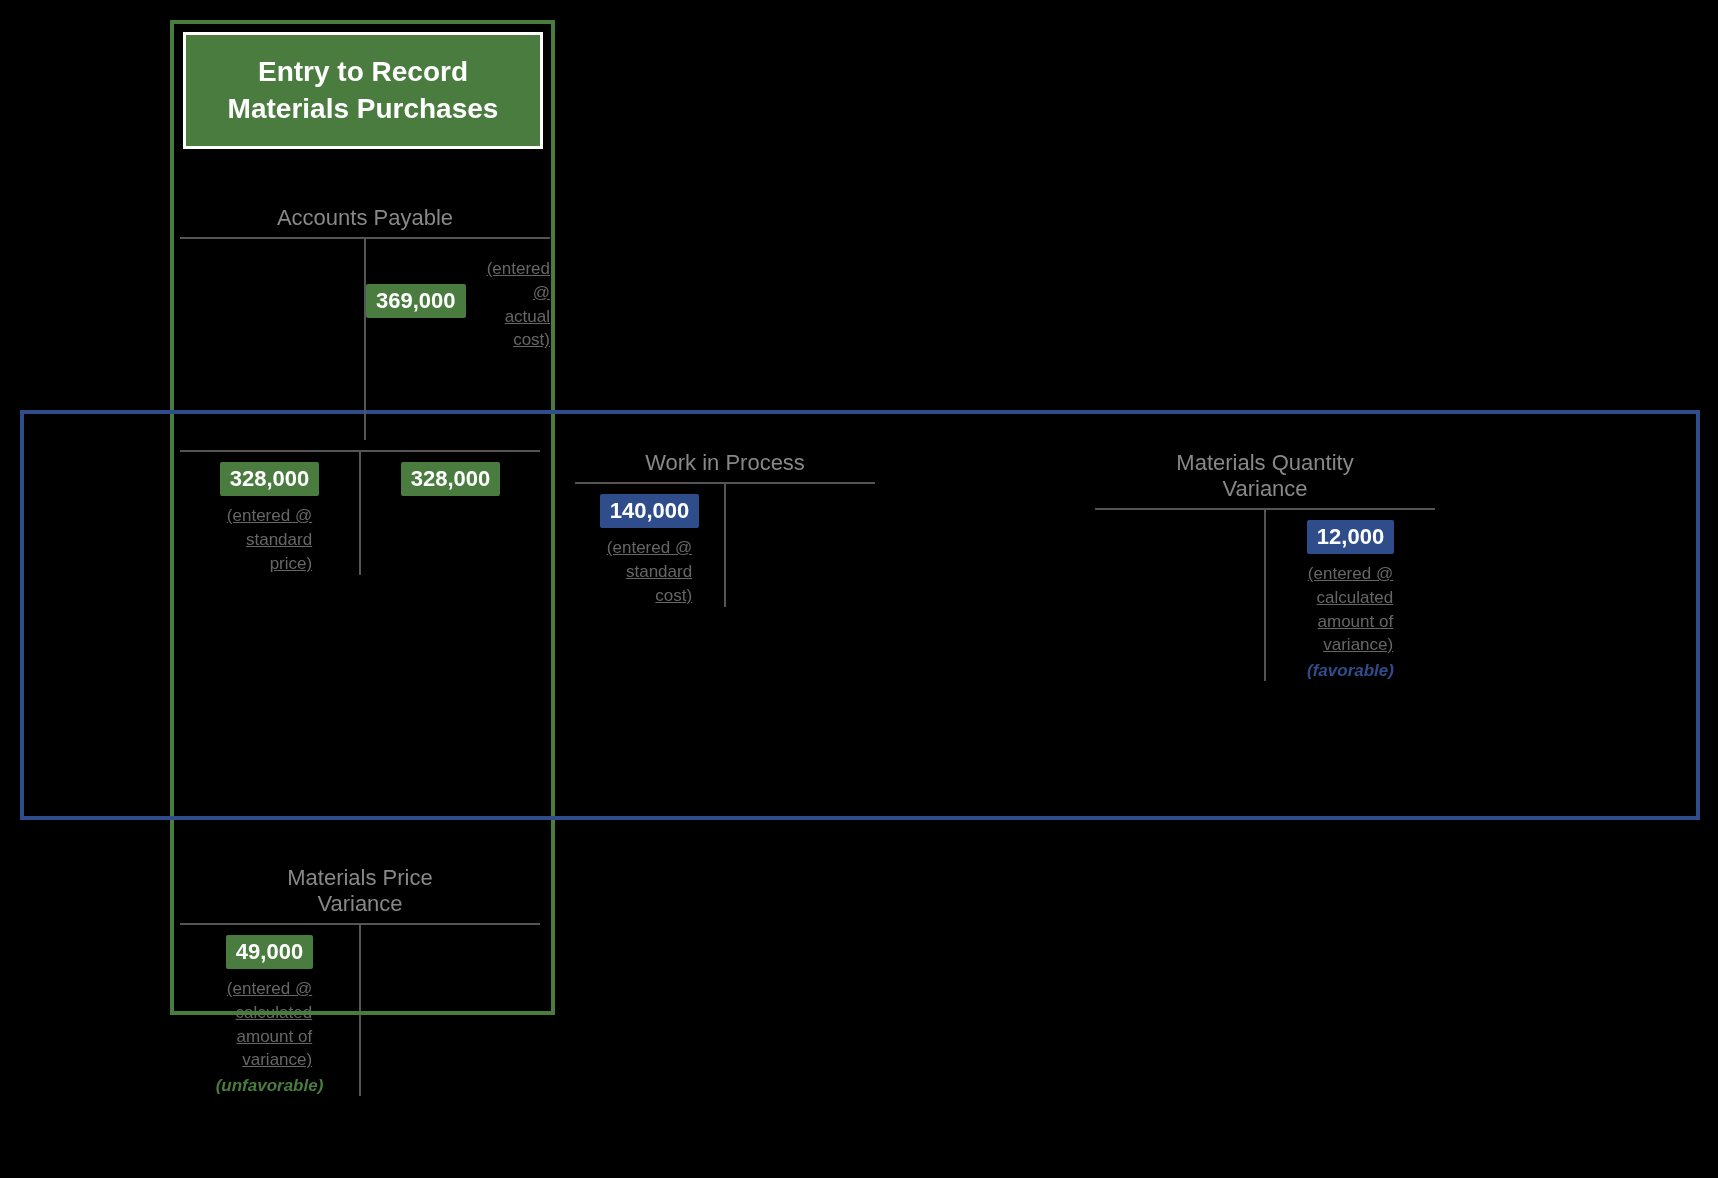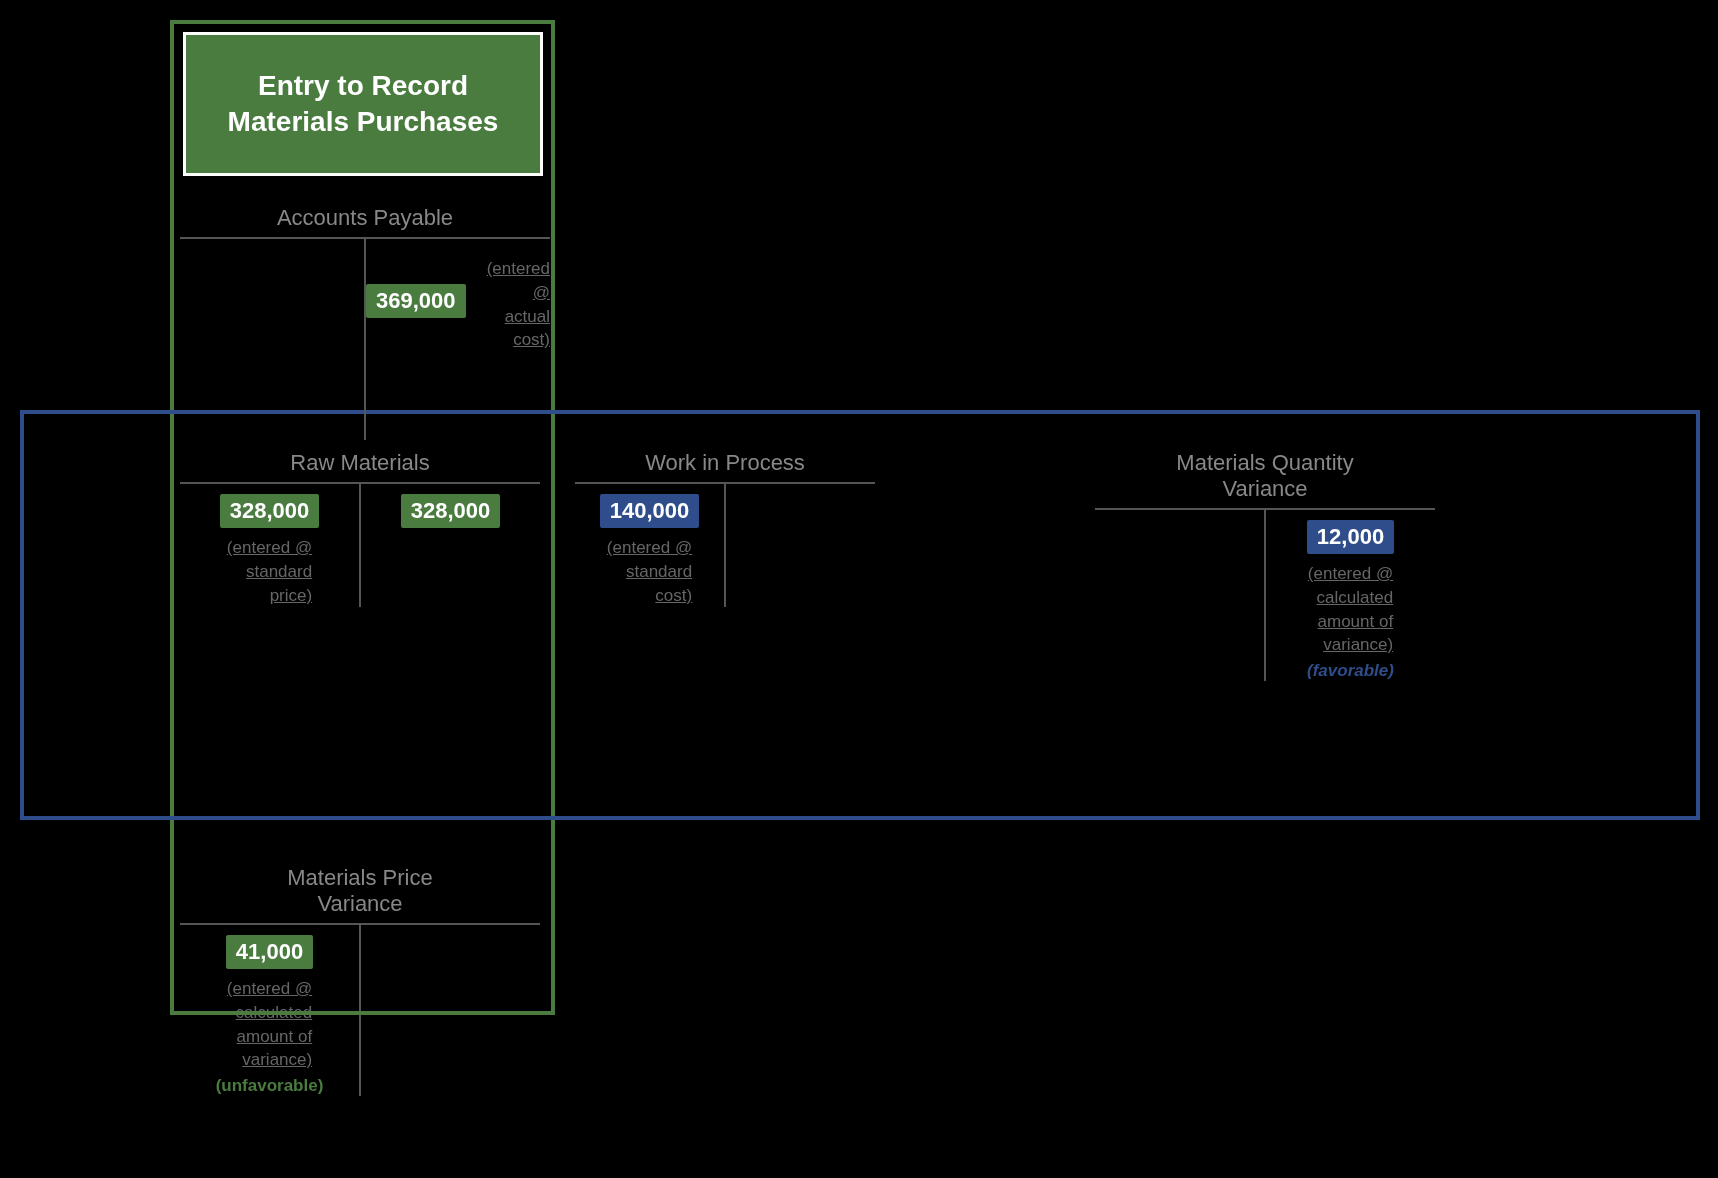--- a/index.html
+++ b/index.html
@@ -43,21 +43,21 @@
       background: transparent;
       z-index: 2;
     }
 
     
     .entry1-title-box {
       position: absolute;
       top: 12px;
       left: 168px;
       width: 360px;
-      height: 144px;
+      height: 117px;
       background: #4a7c3f;
       border: 3px solid #fff;
       display: flex;
       align-items: center;
       justify-content: center;
       z-index: 10;
     }
 
     .entry1-title-text {
       color: #fff;
@@ -119,20 +119,21 @@
       font-size: 17px;
       text-align: right;
       margin-top: 8px;
       line-height: 1.4;
       text-decoration: underline;
     }
 
     .sub-text-italic {
       color: #4a7c3f;
       font-size: 17px;
+      font-style: italic;
       font-weight: bold;
       text-align: center;
       margin-top: 4px;
     }
 
     .sub-text-italic-blue {
       color: #2e4d8a;
       font-size: 17px;
       font-style: italic;
       font-weight: bold;
@@ -210,21 +211,20 @@
       <div style="width:2px; background:#555; align-self:stretch; min-height:120px;"></div>
       <div style="flex:1; display:flex; flex-direction:row; align-items:center; padding-top:10px;">
         <span class="amount-badge amount-green">369,000</span>
         <div class="sub-text" style="white-space: pre-line;">(entered @
 actual cost)</div>
       </div>
     </div>
   </div>
 
   <div class="t-account ta-raw-materials">
-    <div class="t-account-title">Raw Materials</div>
     <div class="t-divider-h"></div>
     <div class="t-body-row" style="position:relative; min-height: 120px;">
       <div style="flex:1; display:flex; flex-direction:column; align-items:center; padding-top:10px;">
         <span class="amount-badge amount-green">328,000</span>
         <div class="sub-text" style="white-space: pre-line;">(entered @
 standard
 price)</div>
       </div>
       <div style="width:2px; background:#555; align-self:stretch; min-height:120px;"></div>
       <div style="flex:1; display:flex; flex-direction:column; align-items:center; padding-top:10px;">
@@ -265,21 +265,21 @@
       </div>
     </div>
   </div>
 
   <div class="t-account ta-mpv">
     <div class="t-account-title" style="white-space: pre-line;">Materials Price
 Variance</div>
     <div class="t-divider-h"></div>
     <div class="t-body-row" style="position:relative; min-height: 150px;">
       <div style="flex:1; display:flex; flex-direction:column; align-items:center; padding-top:10px;">
-        <span class="amount-badge amount-green">41,000</span>
+        <span class="amount-badge amount-green">49,000</span>
         <div class="sub-text" style="white-space: pre-line;">(entered @
 calculated
 amount of
 variance)</div>
         <div class="sub-text-italic">(<span>unfavorable</span>)</div>
       </div>
       <div style="width:2px; background:#555; align-self:stretch; min-height:150px;"></div>
       <div style="flex:1;"></div>
     </div>
   </div>

